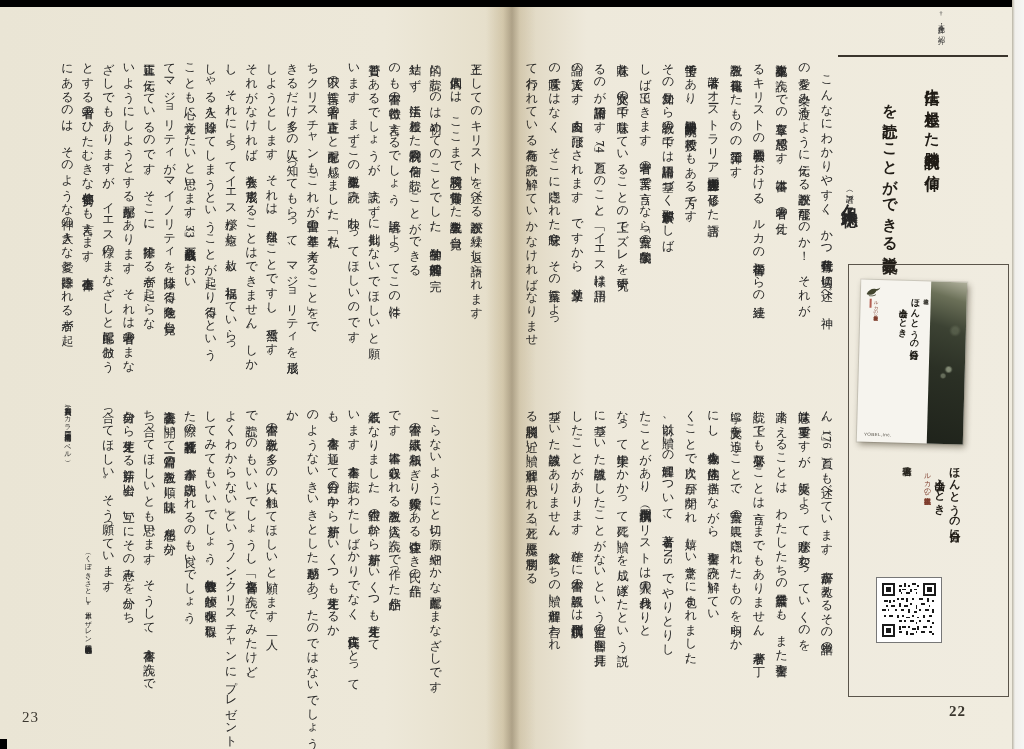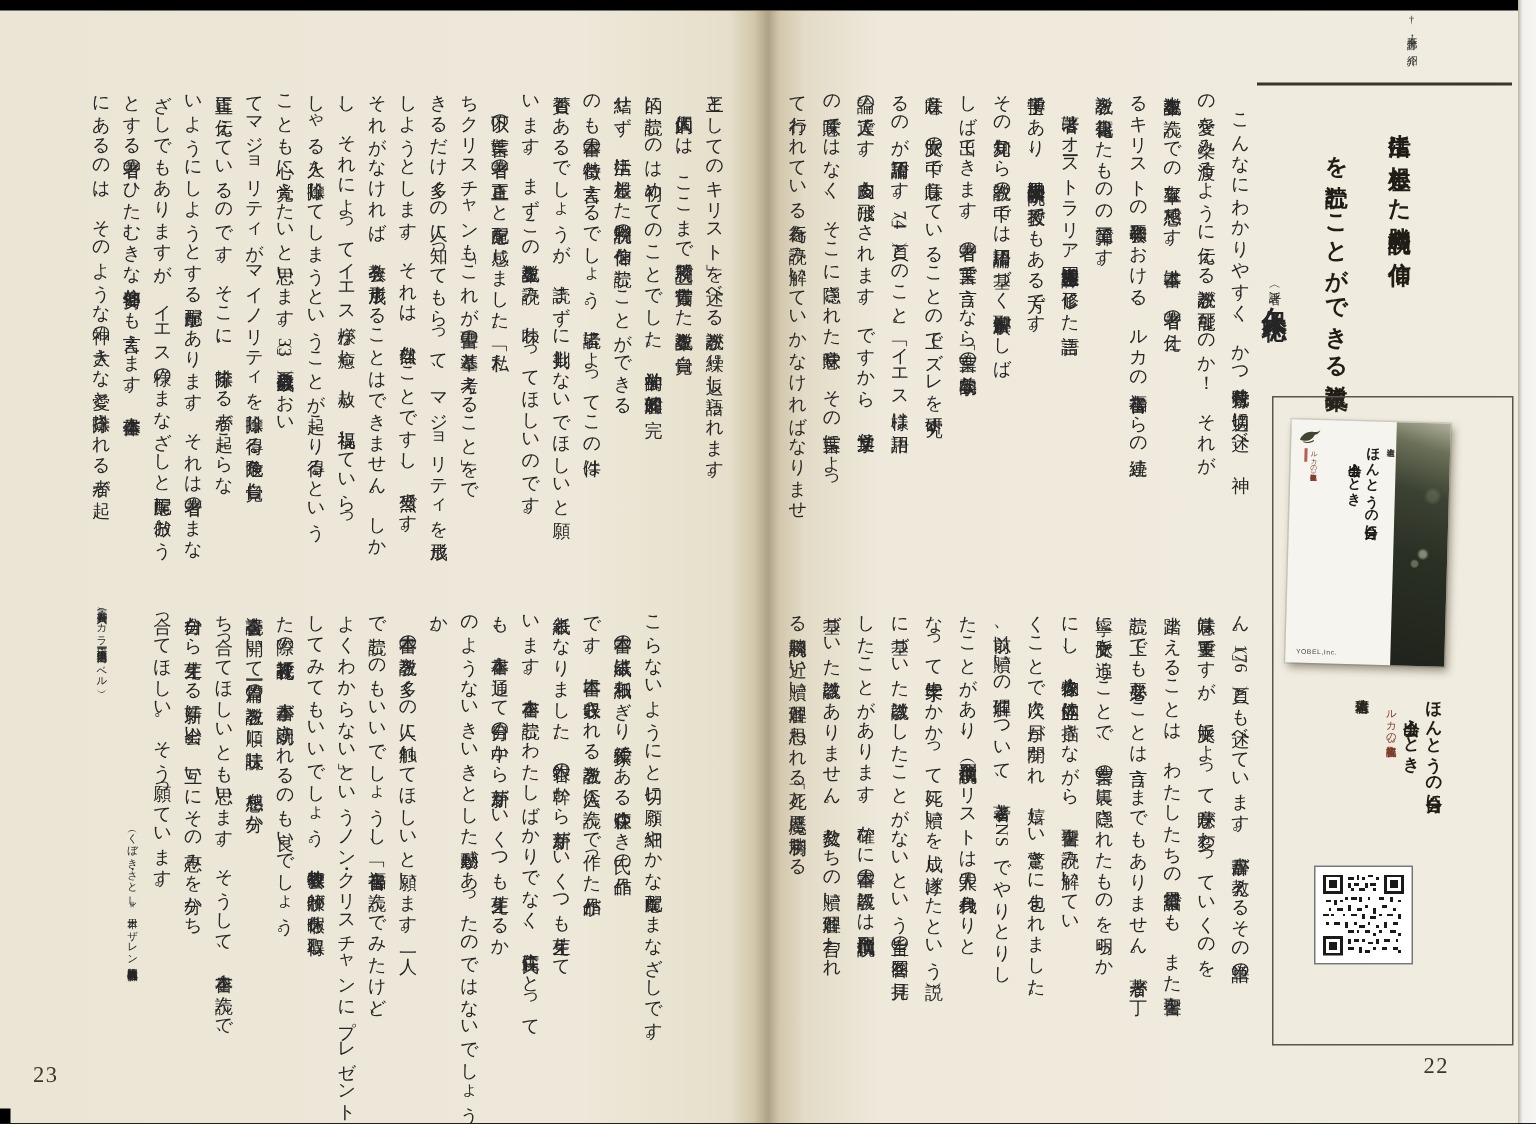--- a/index.html
+++ b/index.html
@@ -69,21 +69,21 @@
   .cap-t2{text-indent:12px;}
   .cap-series{font-size:7px;line-height:11px;color:#7d3a2a;text-indent:9px;white-space:nowrap;}
   .cap-author{font-size:9.5px;line-height:17px;margin-right:6px;white-space:nowrap;color:#26231c;}
 
   .qr{clear:both;width:54px;height:54px;margin:40px 0 0 27px;background:#fff;
       border:1px solid #777;padding:5px;}
   .qr svg{display:block;width:54px;height:54px;}
 
   .page-num{position:absolute;font-size:15px;letter-spacing:1px;color:#3a362e;}
   .pn-left{left:22px;top:702px;}
-  .pn-right{right:46px;top:696px;}
+  .pn-right{right:46px;top:696px;font-weight:bold;}
 </style>
 </head>
 <body>
 
 <div class="scan">
   <div class="paper"></div>
 
   <div class="page page-left p23">
     <div class="band band-upper">
       <div class="cols">

